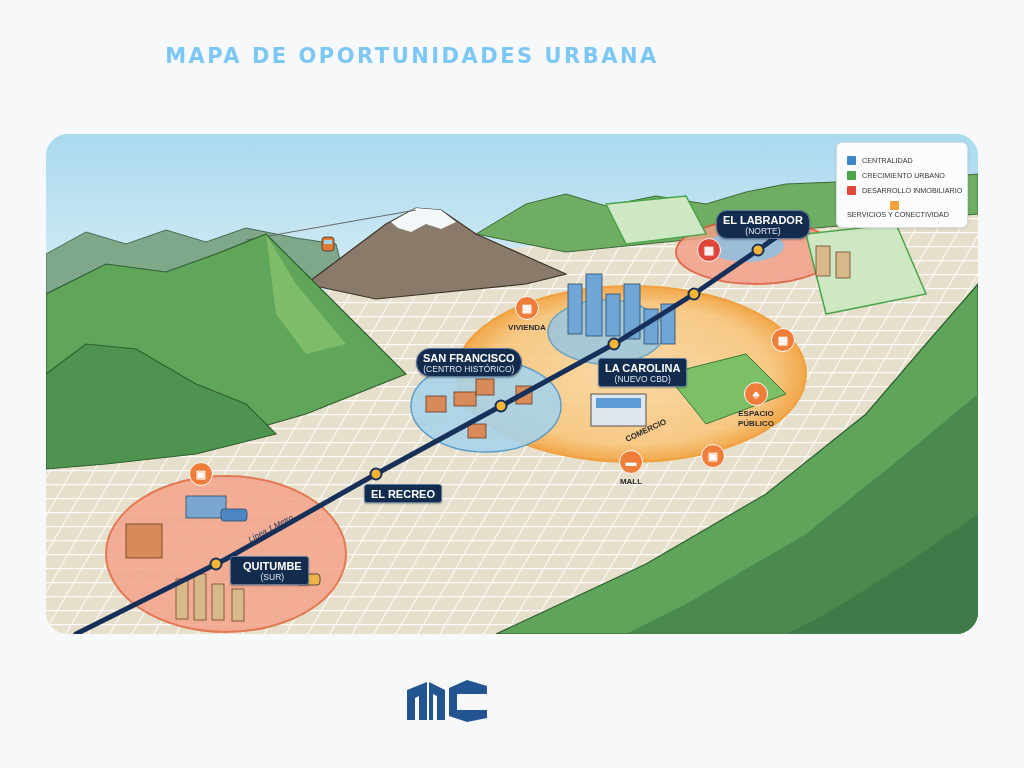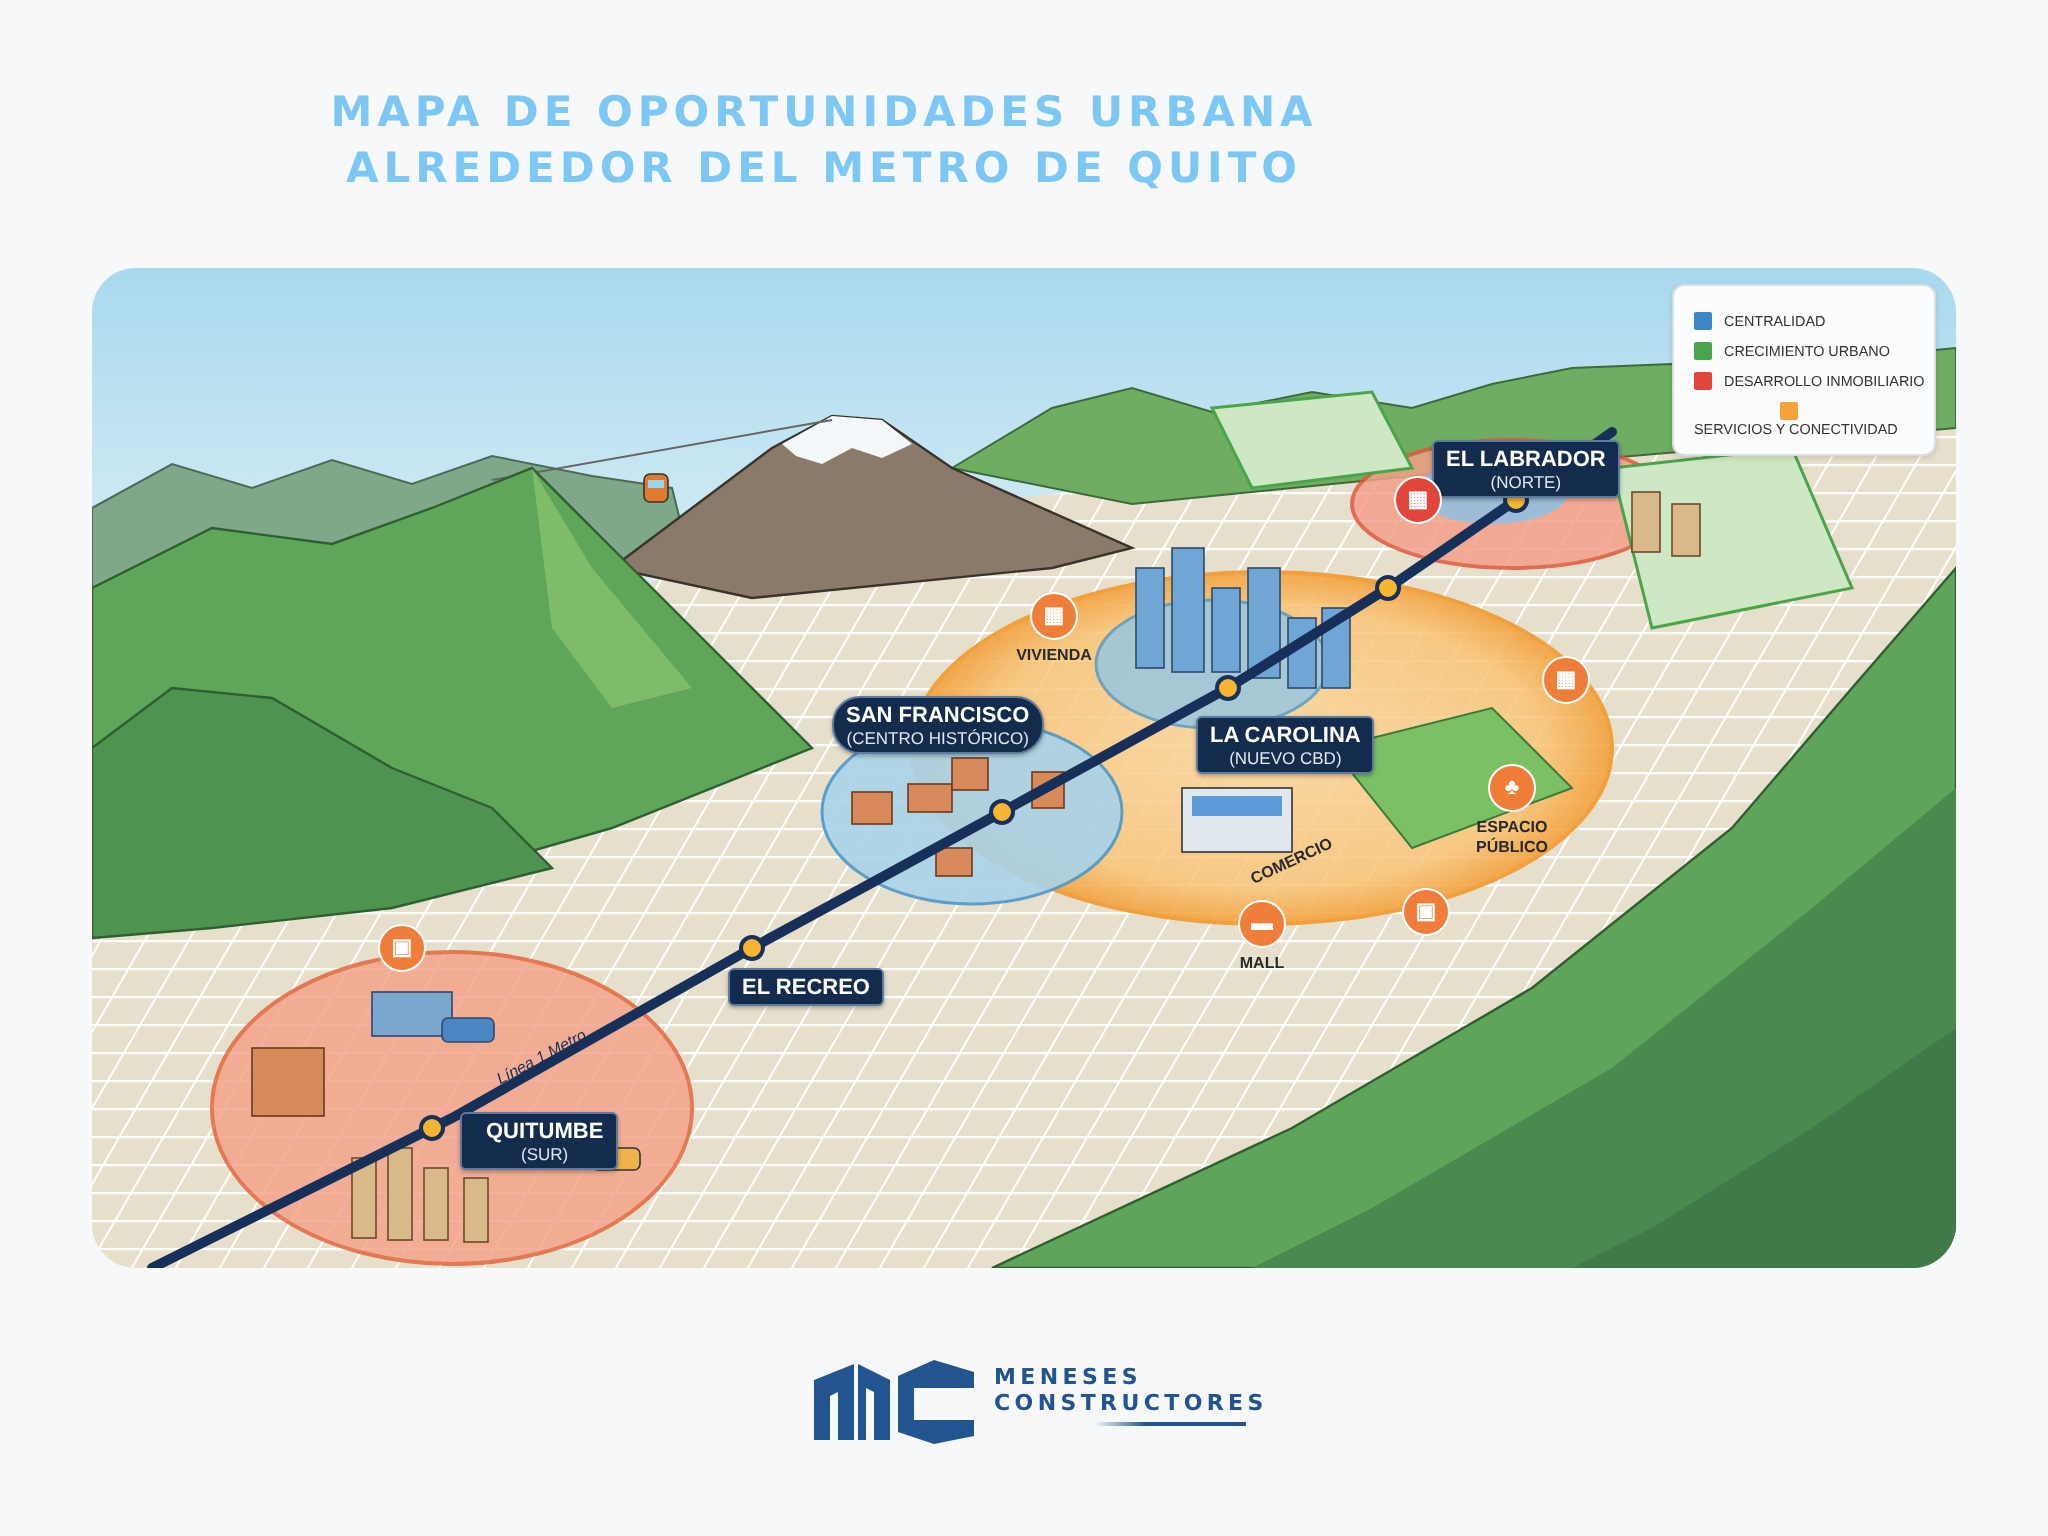--- a/index.html
+++ b/index.html
@@ -17,21 +17,20 @@
   .poi-icon{width:22px;height:22px;border-radius:50%;background:#ee7e3a;margin:0 auto 3px;display:flex;align-items:center;justify-content:center;color:#fff;font-size:11px;border:1px solid #fff;}
   .line-label{position:absolute;font-family:"Liberation Sans",sans-serif;font-size:8px;color:#1b2f55;font-style:italic;transform:rotate(-28deg);white-space:nowrap;}
   .logo{position:absolute;left:405px;top:676px;width:230px;height:50px;}
   .logo-text{position:absolute;left:92px;top:6px;color:#22558f;font-family:"DejaVu Sans",sans-serif;font-weight:bold;font-size:11px;letter-spacing:2.2px;line-height:13px;}
 </style>
 </head>
 <body>
 
 <div class="title">
   <div>MAPA DE OPORTUNIDADES URBANA</div>
-  <div>ALREDEDOR DEL METRO DE QUITO</div>
 </div>
 
 <div class="map">
   <svg class="bg" width="932" height="500" viewBox="0 0 932 500">
     <defs>
       <linearGradient id="sky" x1="0" y1="0" x2="0" y2="1">
         <stop offset="0" stop-color="#a9d9ef"></stop>
         <stop offset="1" stop-color="#e4f2f6"></stop>
       </linearGradient>
       <pattern id="grid" width="22" height="14" patternUnits="userSpaceOnUse" patternTransform="skewX(-30)">
@@ -134,21 +133,21 @@
     <div class="legend-item" style="top:43px;">
       <span class="legend-swatch" style="background:#e0463a;"></span>
       <span>DESARROLLO INMOBILIARIO</span>
     </div>
     <div class="legend-item" style="top:58px;flex-direction:column;">
       <span class="legend-swatch" style="background:#f4a23c;"></span>
       <span>SERVICIOS Y CONECTIVIDAD</span>
     </div>
   </div>
 
-  <div class="station-label" style="left:670px;top:86px;">
+  <div class="station-label" style="left:670px;top:76px;border-radius:11px;">
     <span class="main">EL LABRADOR</span>
     <span class="sub">(NORTE)</span>
   </div>
   <div class="station-label" style="left:552px;top:224px;">
     <span class="main">LA CAROLINA</span>
     <span class="sub">(NUEVO CBD)</span>
   </div>
   <div class="station-label" style="left:370px;top:214px;border-radius:14px;">
     <span class="main">SAN FRANCISCO</span>
     <span class="sub">(CENTRO HISTÓRICO)</span>
@@ -191,18 +190,13 @@
     <div class="poi-icon" style="background:#e0463a;">▦</div>
   </div>
 </div>
 
 <div class="logo">
   <svg width="84" height="46" viewBox="0 0 84 46">
     <path d="M2 14 L22 6 L22 44 L14 44 L14 20 L10 22 L10 44 L2 44 Z" fill="#22558f"></path>
     <path d="M24 6 L40 14 L40 44 L32 44 L32 20 L28 18 L28 44 L24 44 Z" fill="#22558f"></path>
     <path d="M44 12 L62 4 L82 10 L82 18 L52 18 L52 34 L82 34 L82 42 L62 46 L44 40 Z" fill="#22558f"></path>
   </svg>
-  <div class="logo-text">
-    <div>MENESES</div>
-    <div>CONSTRUCTORES</div>
-    <div style="margin-top:3px;height:2px;width:126px;background:linear-gradient(90deg,transparent 0,transparent 40%,#22558f 60%);"></div>
-  </div>
 </div>
 
 </body></html>

